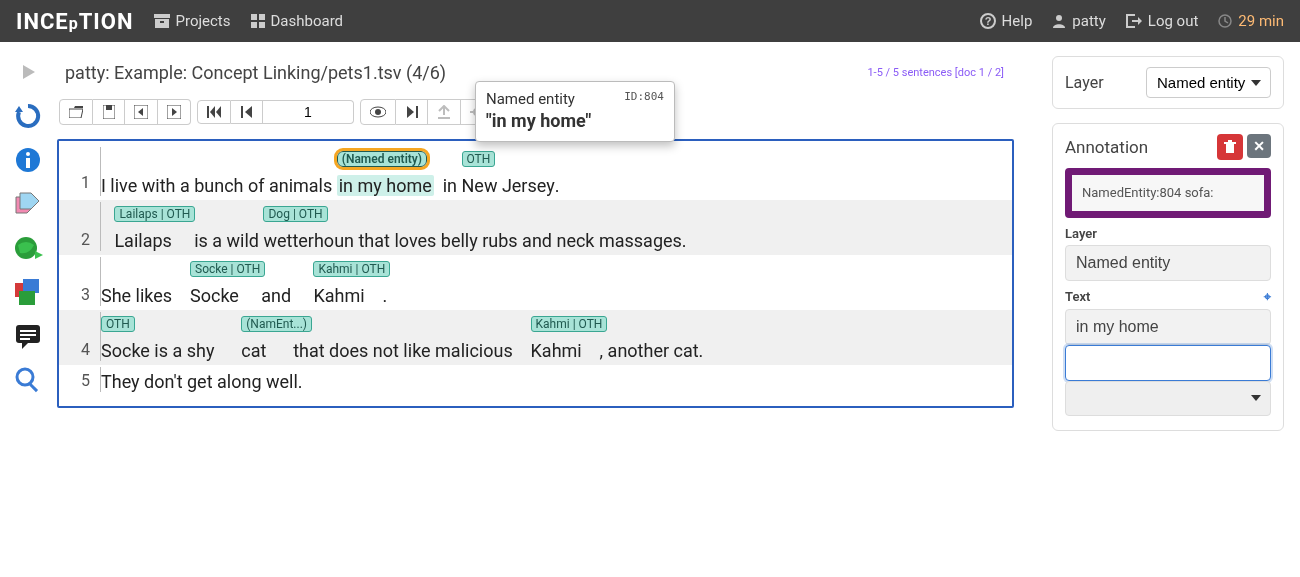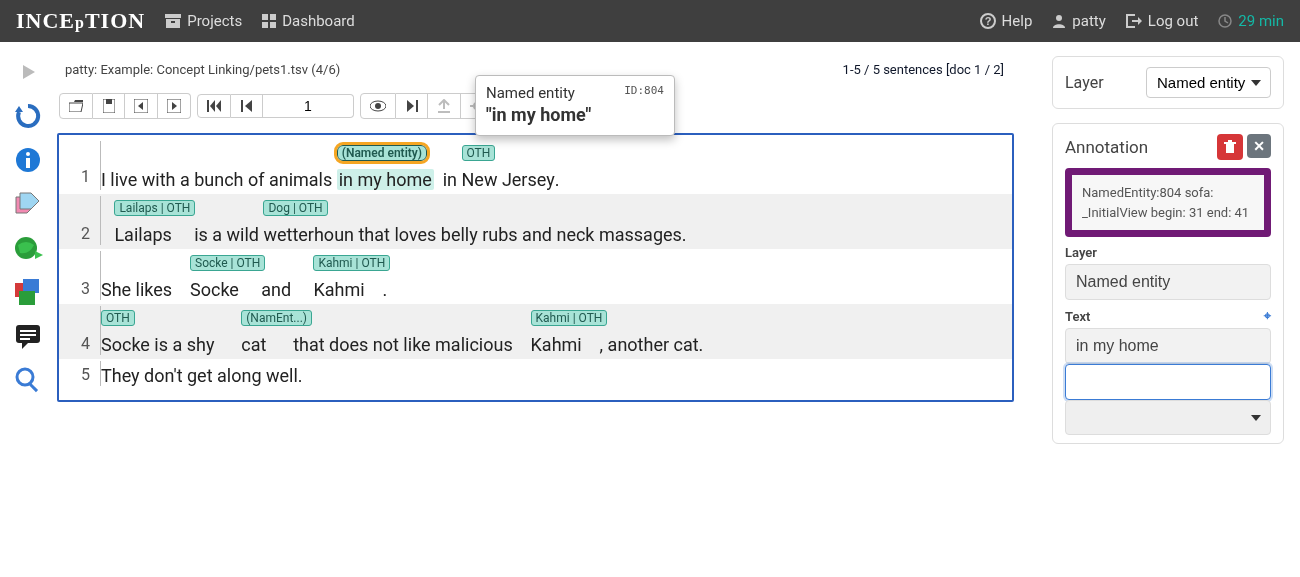--- a/index.html
+++ b/index.html
@@ -1,37 +1,37 @@
 <!DOCTYPE html>
 <html><head>
 <meta charset="utf-8">
 <style>
   * { box-sizing: border-box; }
   html, body { margin:0; padding:0; height:100%; font-family: -apple-system, BlinkMacSystemFont, "Segoe UI", Roboto, Arial, sans-serif; font-size:14px; color:#333; background:#fff; }
   body { width:1300px; height:577px; overflow:hidden; position:relative; }
 
   
   .topnav { height:42px; background:#3f3f3f; color:#fff; display:flex; align-items:center; padding:0 16px; gap:20px; }
-  .brand { font-size:22px; font-weight:700; letter-spacing:1px;font-family:Liberation Serif, serif; }
+  .brand { font-size:22px; font-weight:700; letter-spacing:1px; }
   .brand .lc { font-size:16px; vertical-align:middle; }
   .navlink { color:#ddd; display:inline-flex; align-items:center; gap:6px; font-size:15px; }
   .spacer { flex:1; }
   .icon-svg { display:inline-block; vertical-align:middle; }
 
   
   .main { display:flex; height:calc(100% - 42px); }
 
   
   .vtoolbar { width:55px; background:#fff; display:flex; flex-direction:column; align-items:center; padding-top:12px; gap:8px; }
   .vbtn { width:36px; height:36px; display:flex; align-items:center; justify-content:center; border-radius:4px; }
 
   
   .center { flex:1; padding:12px 14px 0 0; display:flex; flex-direction:column; min-width:0; }
   .doc-header { display:flex; align-items:center; justify-content:space-between; padding:8px 10px; }
-  .doc-header .status { color:#0f172a; font-size:13px; }
+  .doc-header .status { color:#8b5cf6; font-size:11px; }
   .toolbar { display:flex; align-items:center; gap:6px; margin:2px 0 8px 0; padding:6px 4px; background:#fff; position:relative; }
   .btngroup { display:flex; }
   .btn { border:1px solid #ccc; background:#fff; color:#333; padding:5px 9px; min-width:32px; font-size:14px; display:inline-flex; align-items:center; justify-content:center; cursor:pointer; }
   .btngroup .btn:first-child { border-radius:4px 0 0 4px; }
   .btngroup .btn:last-child { border-radius:0 4px 4px 0; }
   .btngroup .btn:not(:first-child) { border-left:none; }
   .pgnum { width:90px; border:none; text-align:center; outline:none; font-size:14px; }
   .toolbar .disabled { color:#bbb; }
 
   
@@ -109,21 +109,21 @@
       </svg>
     <span>patty</span>
   </span>
   <span class="navlink">
     <svg class="icon-svg" width="16" height="14" viewBox="0 0 16 14">
         <path d="M9 2 L9 0 L0 0 L0 14 L9 14 L9 12 L2 12 L2 2 Z" fill="#ccc"></path>
         <path d="M6 6 L12 6 L12 3 L16 7 L12 11 L12 8 L6 8 Z" fill="#ccc"></path>
       </svg>
     <span>Log out</span>
   </span>
-  <span class="navlink" style="color:#14b8a6">
+  <span class="navlink" style="color:#fdba74">
     <svg class="icon-svg" width="14" height="14" viewBox="0 0 14 14">
         <circle cx="7" cy="7" r="6" fill="none" stroke="#888" stroke-width="1.5"></circle>
         <path d="M7 3 L7 7 L10 9" stroke="#888" stroke-width="1.5" fill="none"></path>
       </svg>
     <span>29 min</span>
   </span>
 </div>
 
 <div class="main">
 
@@ -178,21 +178,21 @@
     <div class="vbtn">
         <svg width="28" height="28" viewBox="0 0 28 28">
           <circle cx="11" cy="11" r="8" fill="none" stroke="#3a7bd5" stroke-width="3"></circle>
           <rect x="17" y="17" width="10" height="3" transform="rotate(45 17 17)" fill="#3a7bd5"></rect>
         </svg>
       </div>
   </div>
 
   <div class="center">
     <div class="doc-header">
-      <span style="font-size:13px;color:#444">patty: Example: Concept Linking/pets1.tsv (4/6)</span>
+      <span style="font-size:18px;color:#444">patty: Example: Concept Linking/pets1.tsv (4/6)</span>
       <span class="status">1-5 / 5 sentences [doc 1 / 2]</span>
     </div>
 
     <div class="toolbar">
       <div class="btngroup">
         <div class="btn">
             <svg width="14" height="12">
               <path d="M0 2 L5 2 L6 0 L14 0 L14 2 L3 2 Z" fill="#444"></path>
               <path d="M0 3 L14 3 L12 12 L0 12 Z" fill="none" stroke="#444"></path>
             </svg>
@@ -297,37 +297,36 @@
         </div>
       </div>
   </div>
 
   <div class="side">
     <div class="panel header">
       <span style="font-size:16px;color:#444">Layer</span>
       <span class="selwrap"><select class="layer-select"><option>Named entity</option></select></span>
     </div>
 
-    <div class="panel" style="padding-bottom:8px">
+    <div class="panel" style="padding-bottom:14px">
       <div style="display:flex;justify-content:space-between;align-items:center">
         <span class="panel-title">Annotation</span>
         <span class="pill-row">
           <span class="trash">
               <svg width="14" height="14" viewBox="0 0 14 14">
                 <rect x="3" y="4" width="8" height="9" fill="#fff"></rect>
                 <rect x="1" y="2" width="12" height="2" fill="#fff"></rect>
                 <rect x="5" y="0" width="4" height="2" fill="#fff"></rect>
               </svg>
             </span>
           <span class="closex">✕</span>
         </span>
       </div>
       <div class="meta-card">
         <div>NamedEntity:804 sofa:</div>
-        <div>_InitialView begin: 31 end: 41</div>
       </div>
 
       <div class="fld-label">Layer</div>
       <input class="fld-input" readonly="" value="Named entity" style="">
 
       <div class="fld-label">
           <span>Text</span>
           <span class="crosshair">⌖</span>
         </div>
       <input class="fld-input" readonly="" value="in my home" style="">

